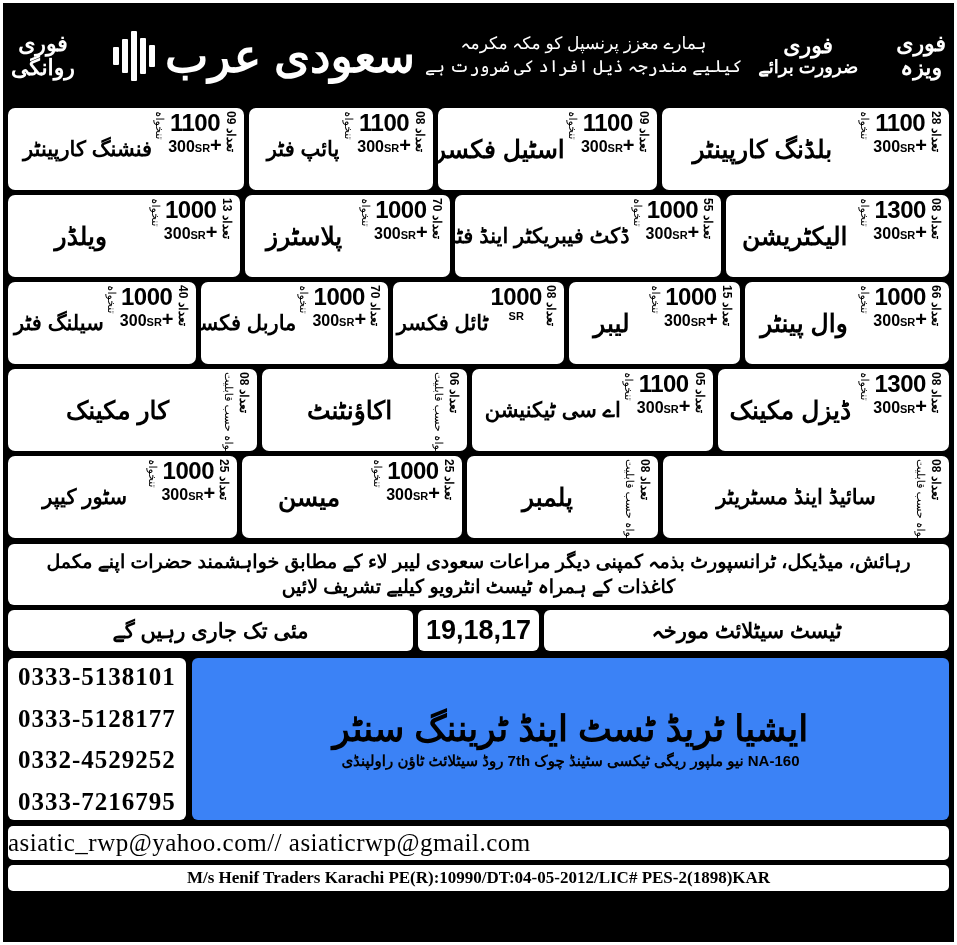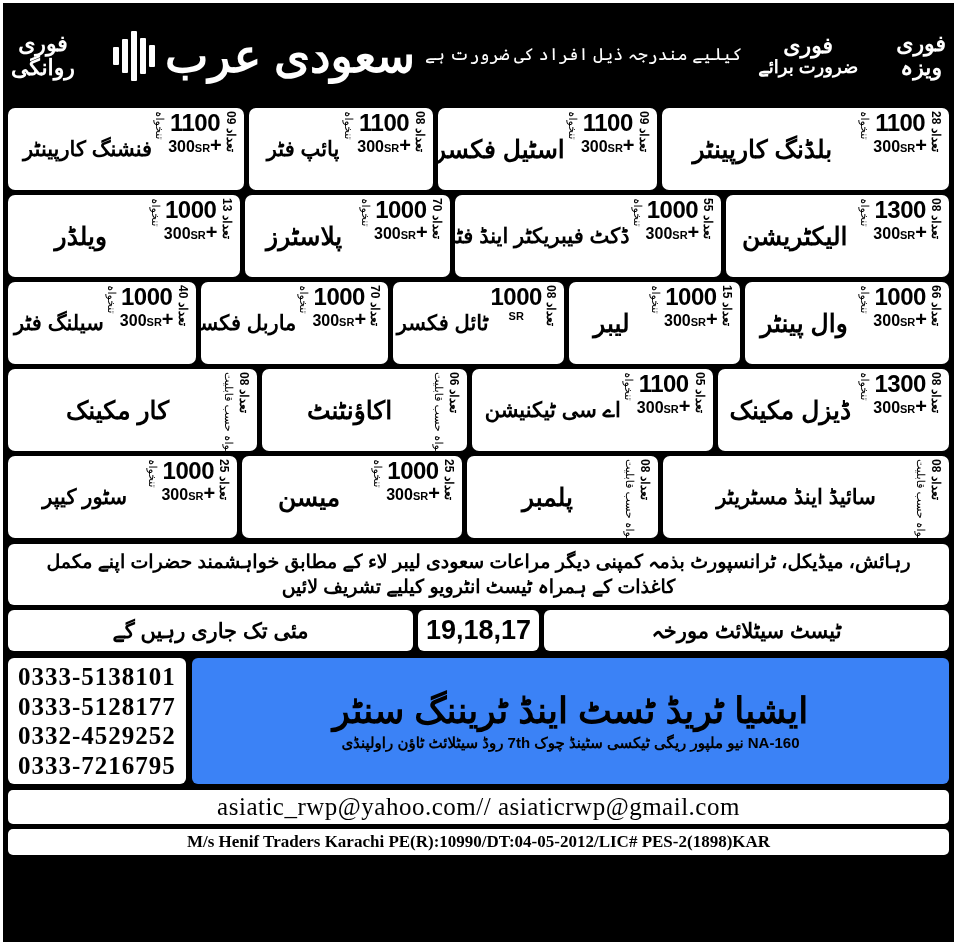--- a/index.html
+++ b/index.html
@@ -86,29 +86,29 @@
   }
   .brand{
     flex:1;background:#3b82f6;color:#000;border-radius:6px;
     display:flex;flex-direction:column;align-items:center;justify-content:center;
     padding:6px 8px;
   }
   .brand .bname{font-size:36px;font-weight:bold;line-height:1.1;white-space:nowrap;}
   .brand .baddr{font-size:15px;font-weight:bold;margin-top:4px;white-space:nowrap;}
   .phones{
     background:#fff;color:#000;border-radius:6px;padding:4px 10px;
-    display:flex;flex-direction:column;justify-content:center;direction:ltr;
+    display:flex;flex-direction:column;justify-content:center;direction:ltr;gap:12px;
   }
   .phones div{
     font-family:"Liberation Serif",serif;
     font-size:25px;font-weight:bold;letter-spacing:1px;line-height:1.18;
   }
   .emails{
     background:#fff;color:#000;border-radius:5px;margin:6px 5px 0 5px;
-    text-align:center;font-family:"Liberation Serif",serif;
+    text-align:left;font-family:"Liberation Serif",serif;
     font-size:25px;letter-spacing:.5px;padding:3px 0;direction:ltr;
   }
   .license{
     background:#fff;color:#000;border-radius:5px;margin:5px 5px 0 5px;
     text-align:center;font-family:"Liberation Serif",serif;
     font-size:17px;font-weight:bold;padding:3px 0;direction:ltr;
   }
 </style>
 </head>
 <body>
@@ -120,20 +120,21 @@
       <div class="hdr-word">فوری</div>
       <div class="hdr-word">ویزہ</div>
     </div>
 
     <div class="hdr-mid">
       <div class="hdr-right" style="margin-left:6px;">
         <div class="hdr-word">فوری</div>
         <div class="hdr-word" style="font-size:18px;">ضرورت برائے</div>
       </div>
       <div style="display:flex;flex-direction:column;align-items:center;justify-content:center;">
+        <div class="hdr-sub">ہمارے معزز پرنسپل کو مکہ مکرمہ</div>
         <div class="hdr-sub">کیلیے مندرجہ ذیل افراد کی ضرورت ہے</div>
       </div>
       <div class="hdr-title">سعودی عرب</div>
       <div class="bars">
         <i style="height:22px"></i>
           <i style="height:36px"></i>
           <i style="height:50px"></i>
           <i style="height:34px"></i>
           <i style="height:18px"></i>
       </div>

